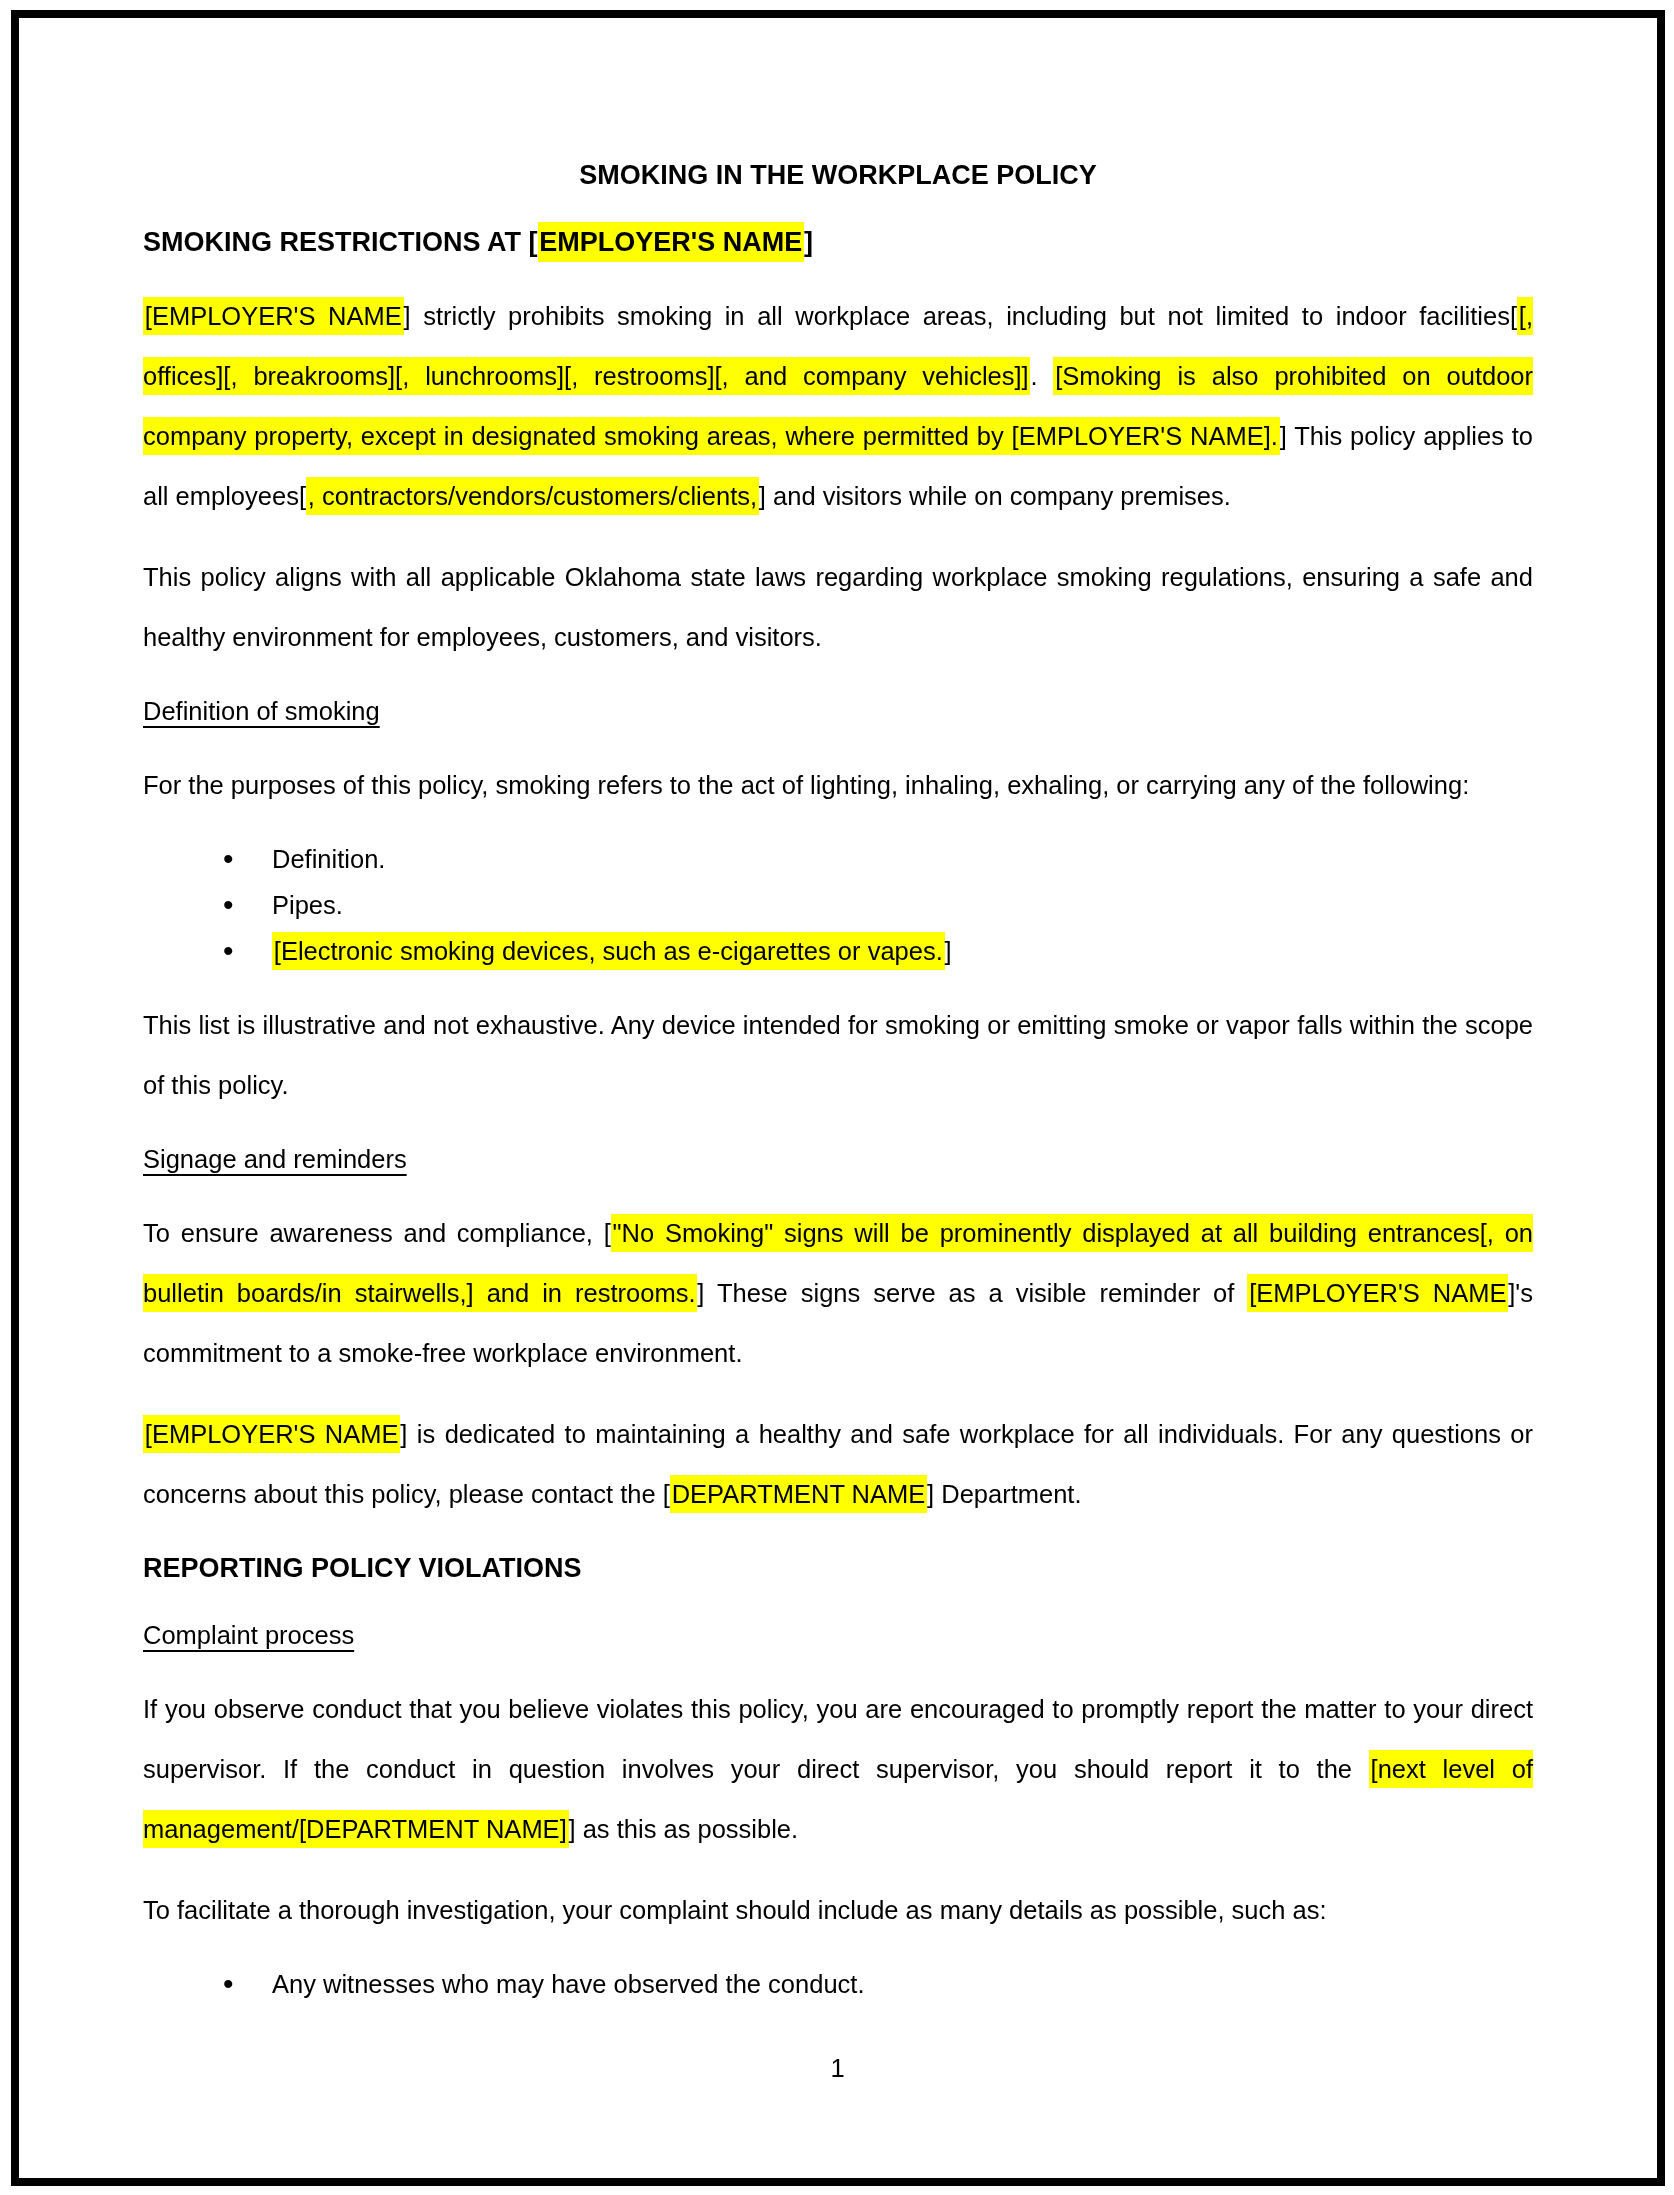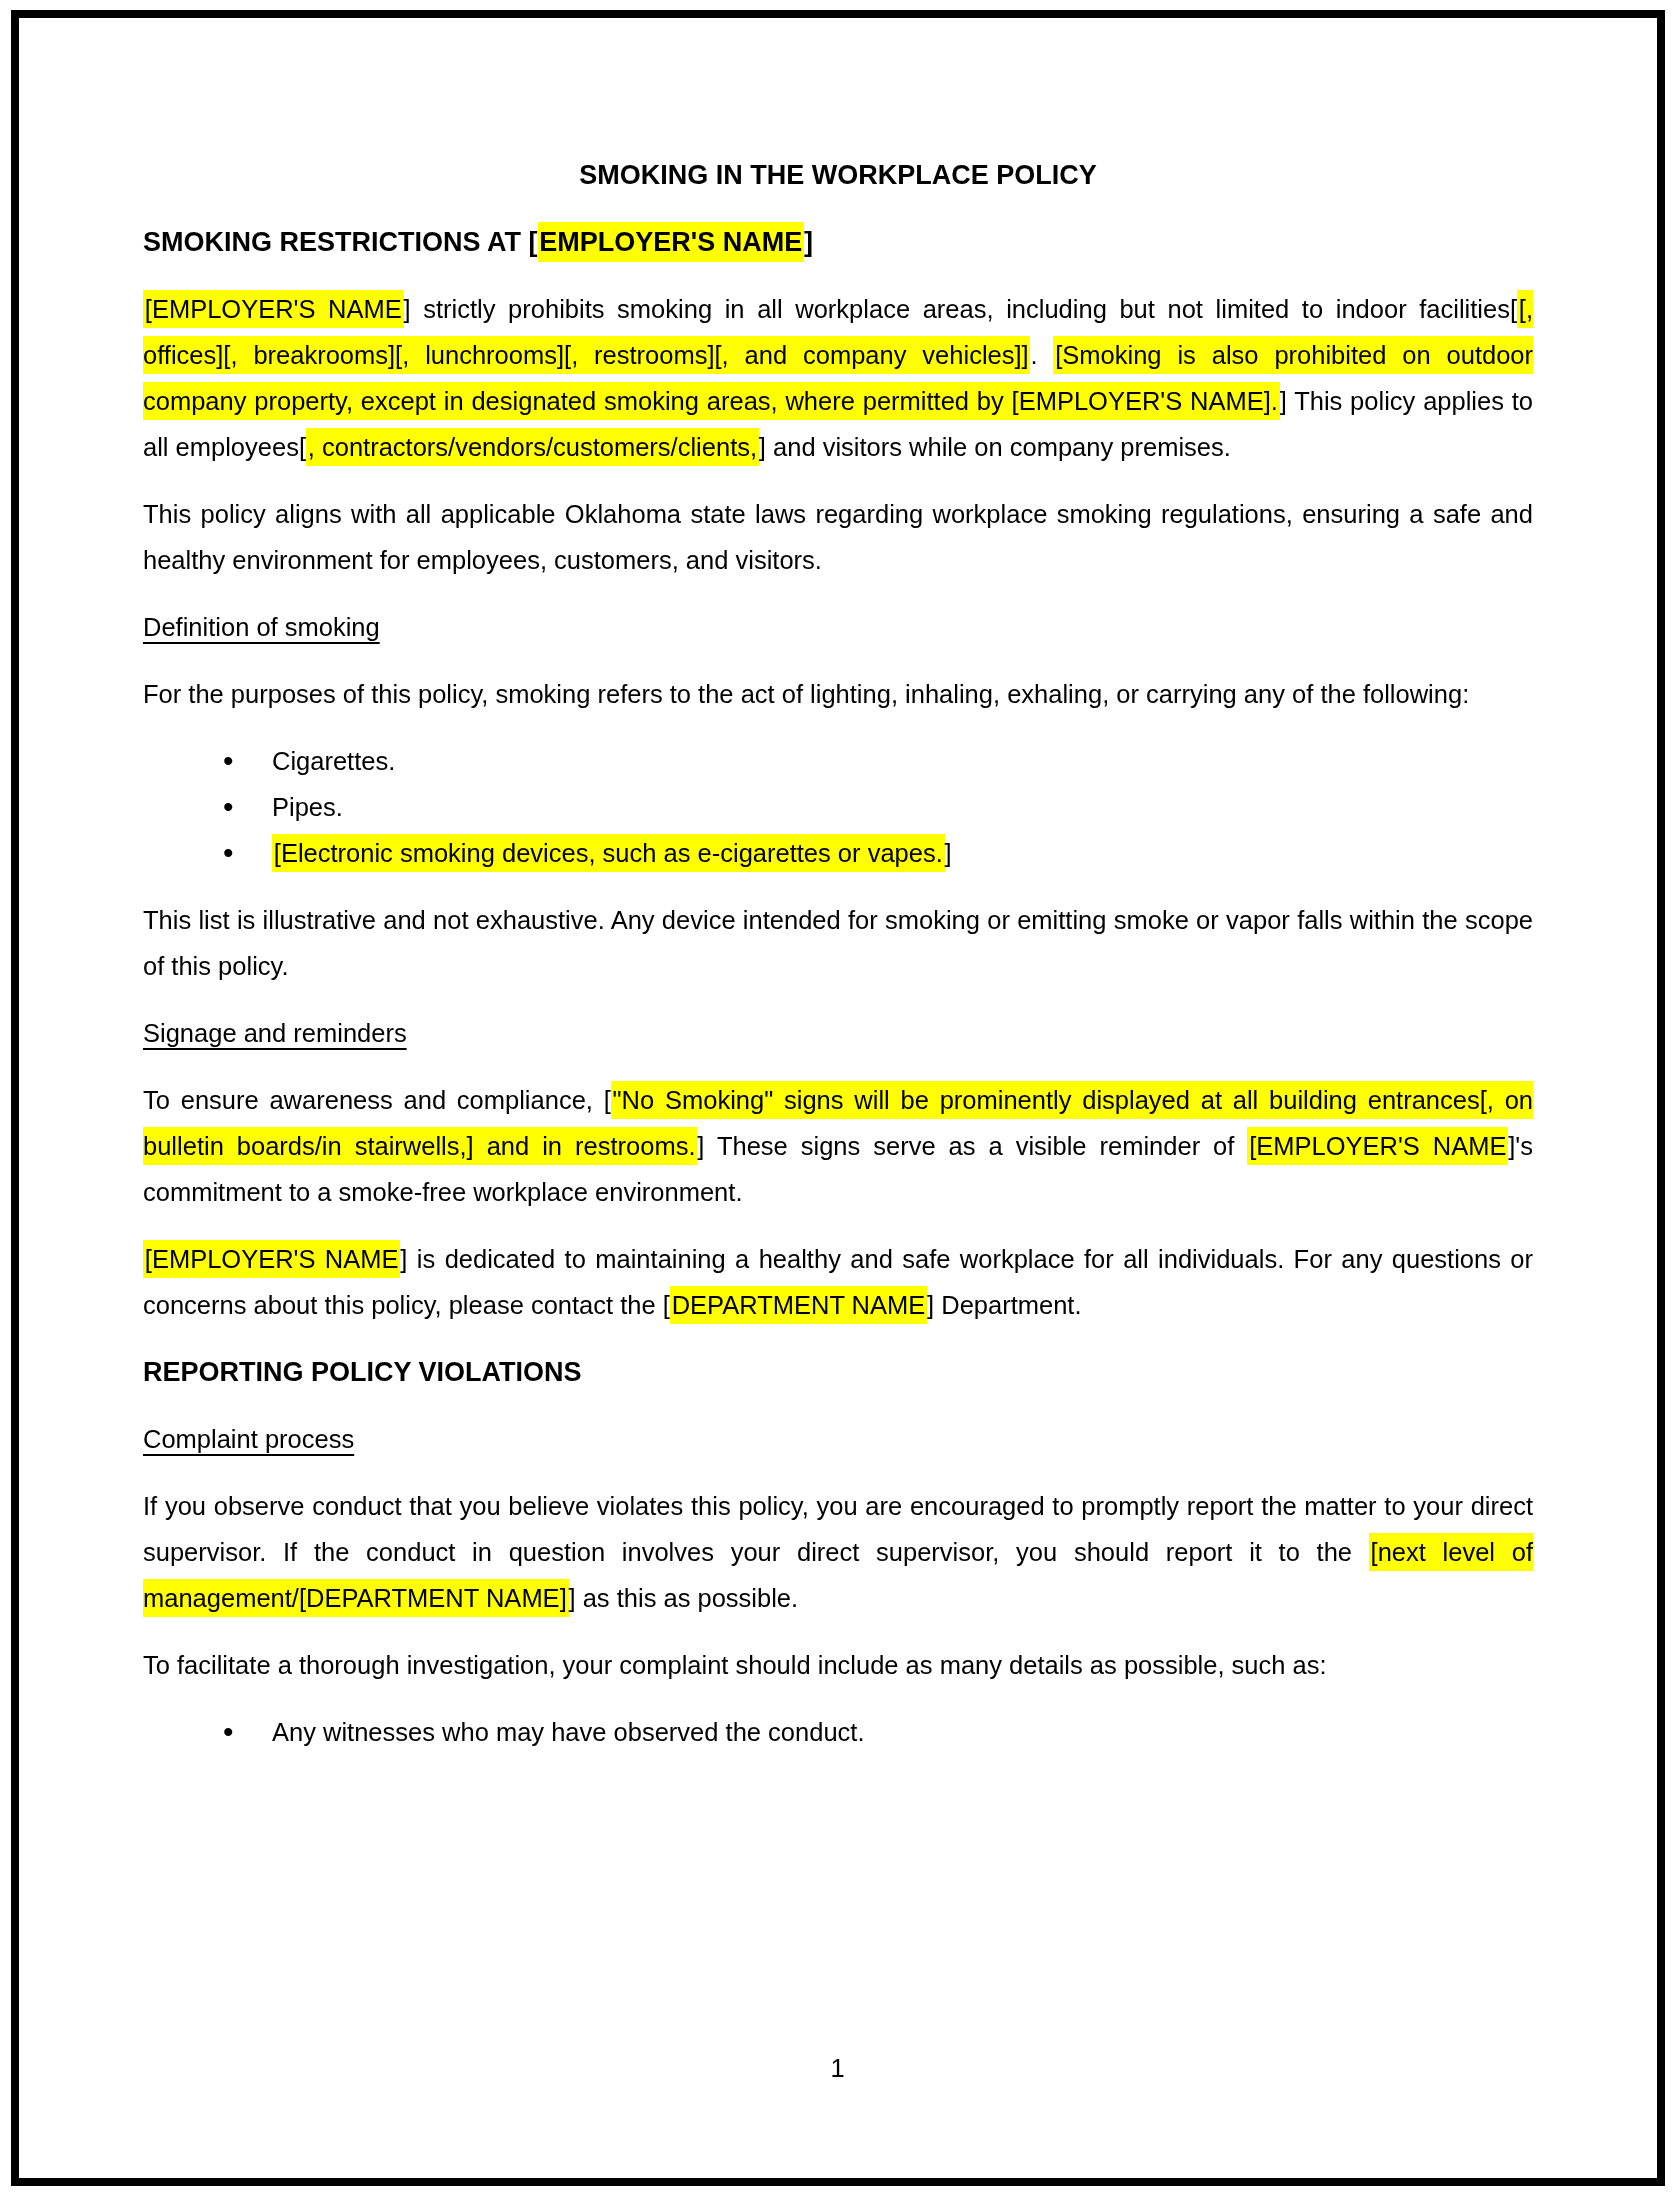--- a/index.html
+++ b/index.html
@@ -46,21 +46,21 @@
   }
   .subheading {
     font-size: 25.5px;
     line-height: 46px;
     text-decoration: underline;
     text-underline-offset: 6.1px;
     margin: 0 0 21px 0;
   }
   p.paragraph {
     font-size: 25.5px;
-    line-height: 46px;
+    line-height: 60px;
     text-align: justify;
     margin: 0 0 21px 0;
   }
   ul.bullets {
     list-style: none;
     margin: 0 0 21px 0;
     padding: 0 0 0 129px;
     font-size: 25.5px;
     line-height: 46px;
   }
@@ -95,21 +95,21 @@
 
 <div class="doc-content">
   <div class="doc-title">SMOKING IN THE WORKPLACE POLICY</div>
   <div id="doc-blocks">
       <div class="heading"><span>SMOKING RESTRICTIONS AT [</span><span class="hl">EMPLOYER'S NAME</span><span>]</span></div>
       <p class="paragraph"><span class="hl">[EMPLOYER'S NAME</span><span>] strictly prohibits smoking in all workplace areas, including but not limited to indoor facilities[</span><span class="hl">[, offices][, breakrooms][, lunchrooms][, restrooms][, and company vehicles]]</span><span>. </span><span class="hl">[Smoking is also prohibited on outdoor company property, except in designated smoking areas, where permitted by [EMPLOYER'S NAME].</span><span>] This policy applies to all employees[</span><span class="hl">, contractors/vendors/customers/clients,</span><span>] and visitors while on company premises.</span></p>
       <p class="paragraph"><span>This policy aligns with all applicable Oklahoma state laws regarding workplace smoking regulations, ensuring a safe and healthy environment for employees, customers, and visitors.</span></p>
       <div class="subheading"><span>Definition of smoking</span></div>
       <p class="paragraph"><span>For the purposes of this policy, smoking refers to the act of lighting, inhaling, exhaling, or carrying any of the following:</span></p>
       <ul class="bullets">
-        <li><span>Cigarettes.</span></li>
+        <li><span>Definition.</span></li>
         <li><span>Pipes.</span></li>
         <li><span class="hl">[Electronic smoking devices, such as e-cigarettes or vapes.</span><span>]</span></li>
       </ul>
       <p class="paragraph"><span>This list is illustrative and not exhaustive. Any device intended for smoking or emitting smoke or vapor falls within the scope of this policy.</span></p>
       <div class="subheading"><span>Signage and reminders</span></div>
       <p class="paragraph"><span>To ensure awareness and compliance, [</span><span class="hl">"No Smoking" signs will be prominently displayed at all building entrances[, on bulletin boards/in stairwells,] and in restrooms.</span><span>] These signs serve as a visible reminder of </span><span class="hl">[EMPLOYER'S NAME</span><span>]'s commitment to a smoke-free workplace environment.</span></p>
       <p class="paragraph"><span class="hl">[EMPLOYER'S NAME</span><span>] is dedicated to maintaining a healthy and safe workplace for all individuals. For any questions or concerns about this policy, please contact the [</span><span class="hl">DEPARTMENT NAME</span><span>] Department.</span></p>
       <div class="heading"><span>REPORTING POLICY VIOLATIONS</span></div>
       <div class="subheading"><span>Complaint process</span></div>
       <p class="paragraph"><span>If you observe conduct that you believe violates this policy, you are encouraged to promptly report the matter to your direct supervisor. If the conduct in question involves your direct supervisor, you should report it to the </span><span class="hl">[next level of management/[DEPARTMENT NAME]</span><span>] as this as possible.</span></p>

